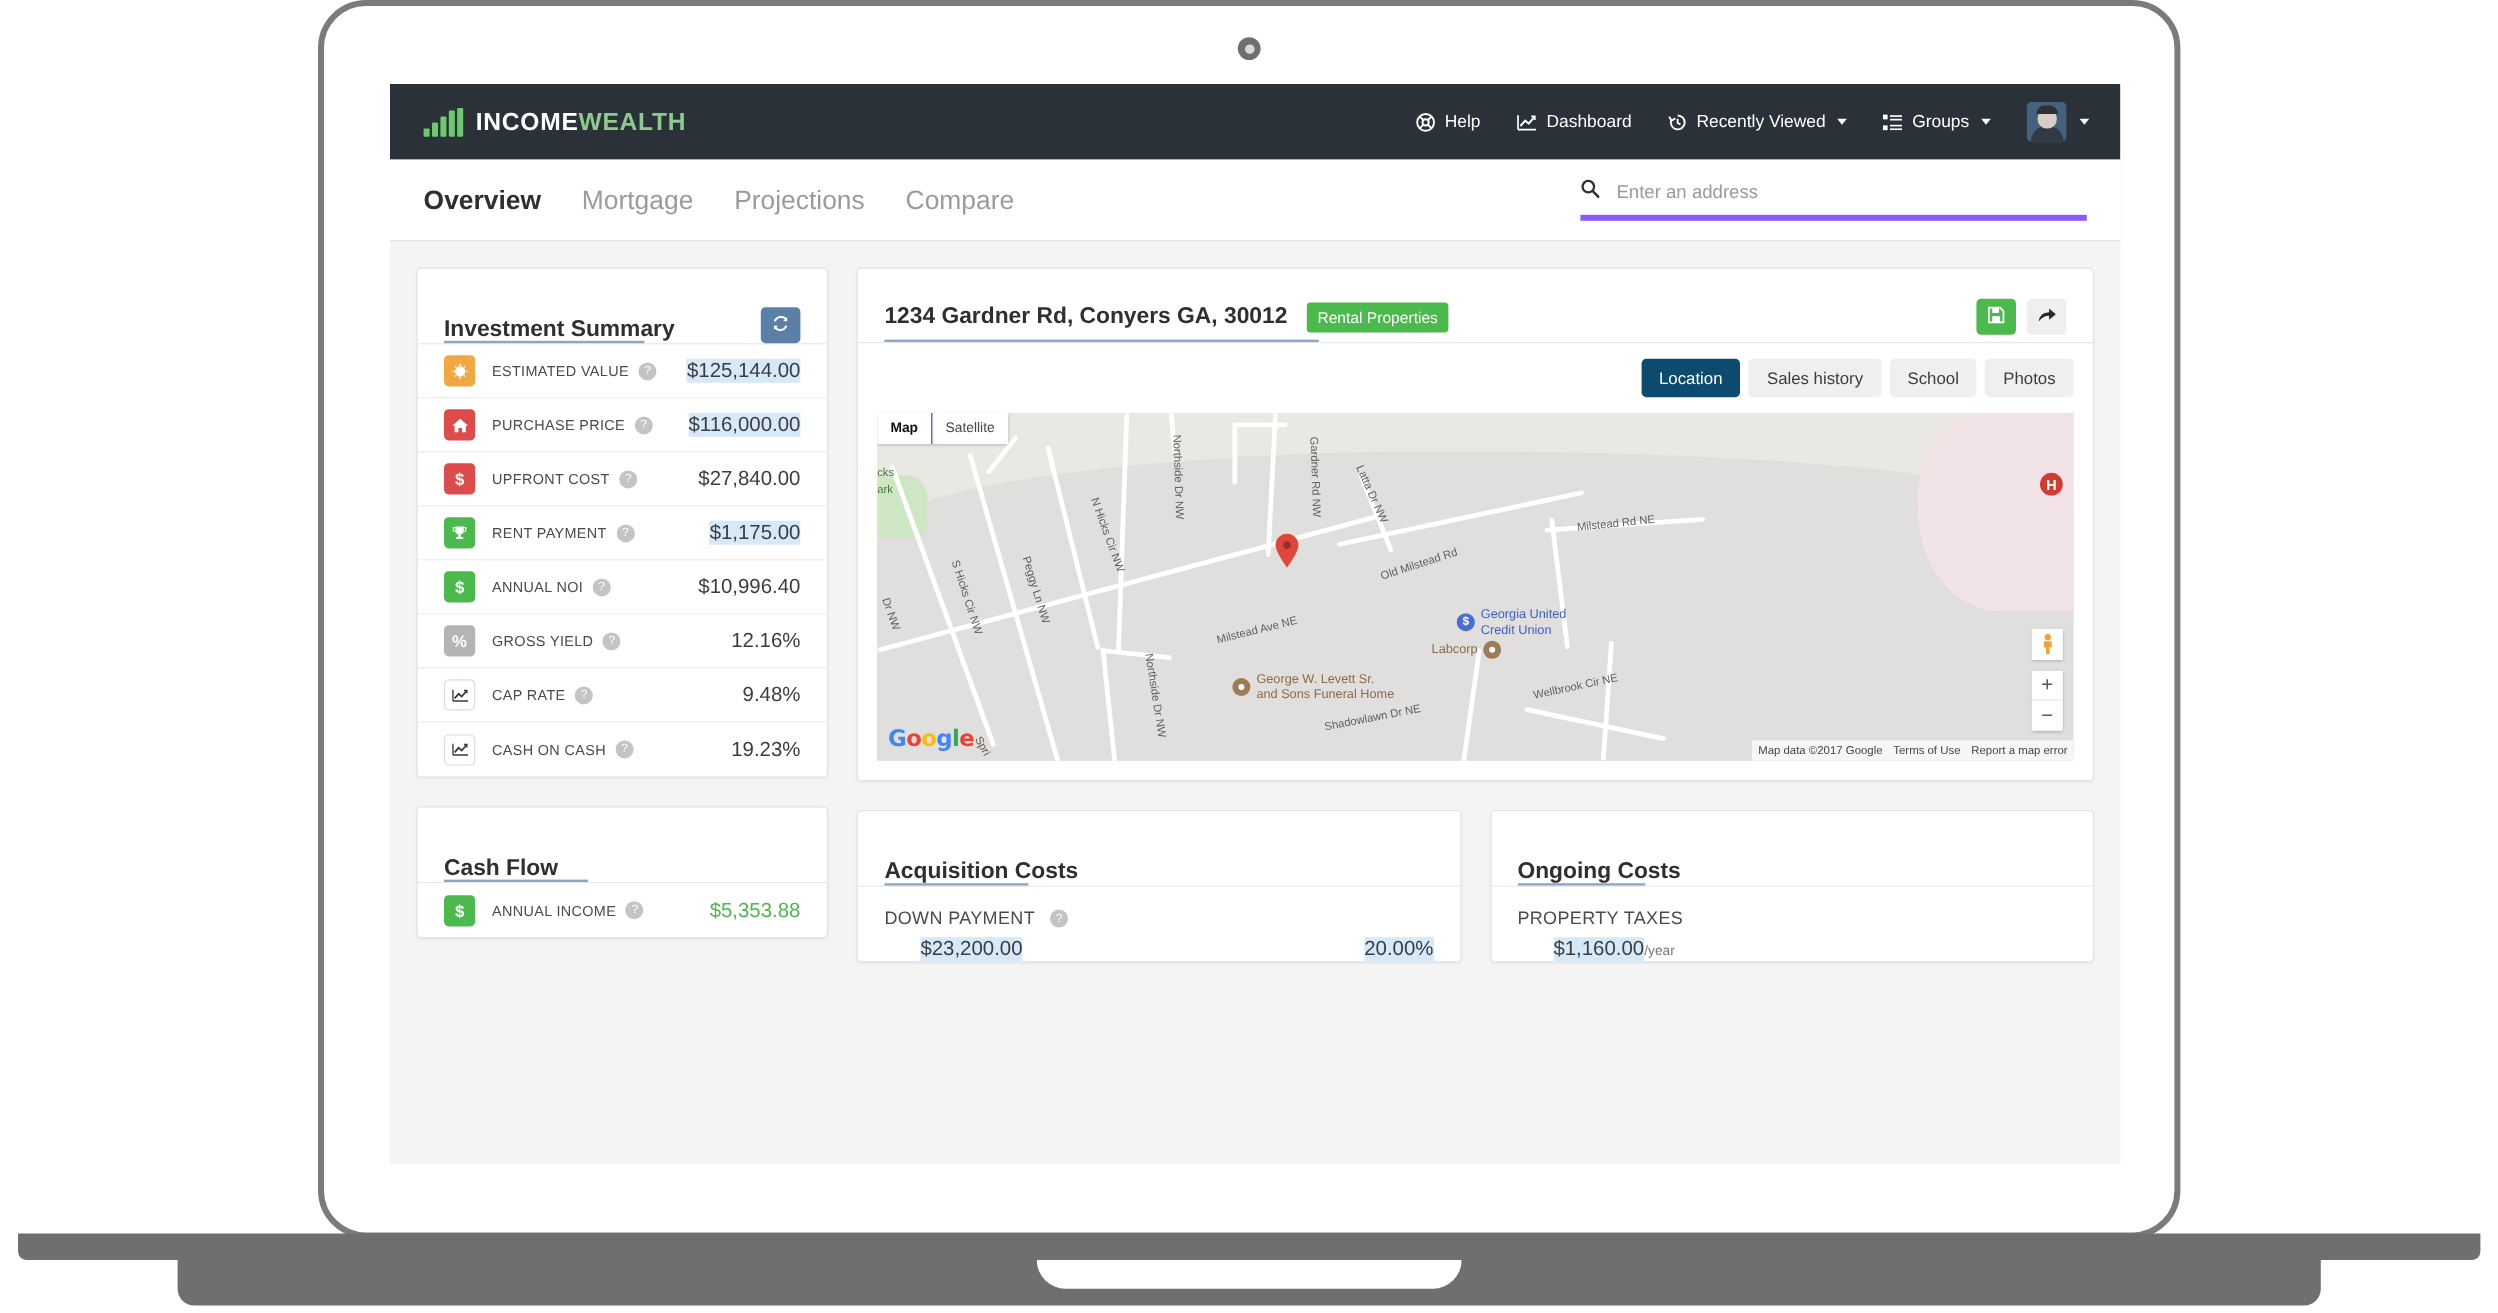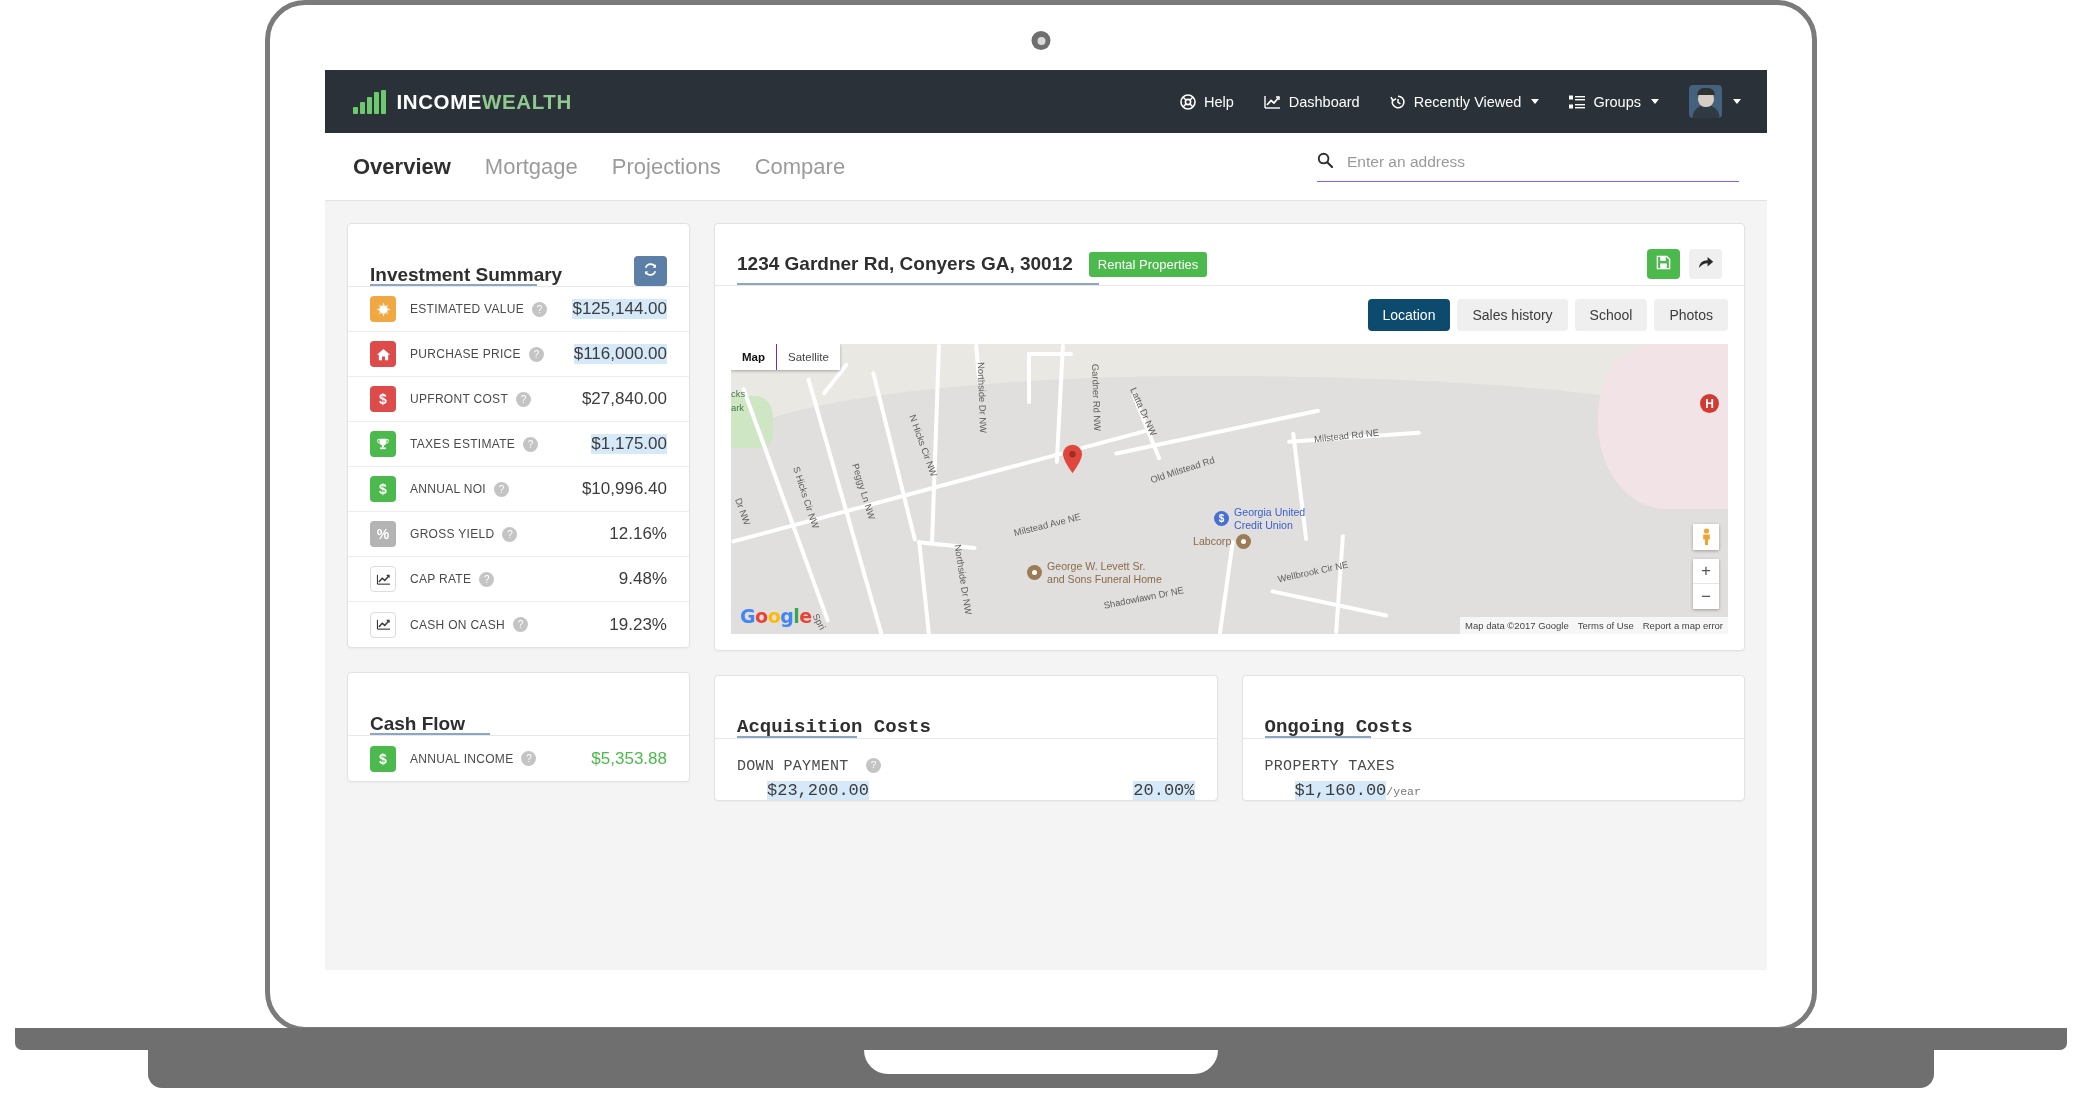--- a/index.html
+++ b/index.html
@@ -108,22 +108,22 @@
     height: 68px; background: #ffffff;
     border-bottom: 1px solid #e3e3e3;
     display: flex; align-items: center; padding: 0 28px;
   }
   #tabs { display: flex; align-items: center; gap: 34px; }
   .tab { font-size: 22px; color: #9b9b9b; cursor: pointer; white-space: nowrap; }
   .tab.active { color: #2f2f2f; font-weight: bold; }
 
   #search-box {
     margin-left: auto; width: 422px;
-    display: flex; align-items: center; gap: 14px;
-    border-bottom: 1px solid #8b5cf6; padding-bottom: 9px;
+    display: flex; align-items: flex-end; gap: 14px;
+    border-bottom: 5px solid #8b5cf6; padding-bottom: 9px;
   }
   #search-input-text { font-size: 15.5px; color: #9a9a9a; }
 
   
   #content { padding: 22px 22px 0 22px; display: flex; gap: 24px; }
   .col-left { width: 343px; flex: none; }
   .col-right { flex: 1; }
 
   .card {
     background: #ffffff;
@@ -284,21 +284,21 @@
     position: absolute; right: 9px; top: 215px; z-index: 6;
     width: 26px; background: #fff; box-shadow: 0 1px 3px rgba(0,0,0,0.3);
   }
   .zbtn {
     height: 25px; display: flex; align-items: center; justify-content: center;
     font-size: 17px; color: #555; cursor: pointer;
   }
   #zoom-ctl .zbtn:first-child { border-bottom: 1px solid #e6e6e6; }
 
   
-  #bottom-row { display: flex; gap: 24px; margin-top: 24px; font-family: Liberation Mono, monospace; }
+  #bottom-row { display: flex; gap: 24px; margin-top: 24px; }
   .bcard { flex: 1; }
   .bcard .card-underline { width: 120px; }
   .cost-body { padding: 18px 22px 0 22px; }
   .cost-label { font-size: 15px; color: #4a4a4a; letter-spacing: 0.3px; }
   .cost-values { display: flex; align-items: baseline; margin-top: 6px; }
   .cost-amt { font-size: 17px; color: #3c3c3c; margin-left: 30px; }
   .cost-pct { margin-left: auto; font-size: 17px; color: #3c3c3c; }
   .cost-unit { font-size: 11.5px; color: #777; }
   .income-row { display: flex; align-items: center; padding: 0 22px; height: 45px; }
   .income-val { margin-left: auto; font-size: 17px; color: #4cb94c; }
@@ -462,21 +462,21 @@
             <div class="sum-row">
               <span class="sq green">
                 <svg width="14" height="14" viewBox="0 0 16 16">
                     <path d="M4 2 L12 2 L12 6 Q12 9.4 8 9.6 Q4 9.4 4 6 Z" fill="#fff"></path>
                     <rect x="6.8" y="9.4" width="2.4" height="2.6" fill="#fff"></rect>
                     <rect x="4.6" y="12" width="6.8" height="1.9" fill="#fff"></rect>
                     <path d="M4 3 L2 3 L2 5.4 Q2 6.8 4 7" fill="none" stroke="#fff" stroke-width="1.1"></path>
                     <path d="M12 3 L14 3 L14 5.4 Q14 6.8 12 7" fill="none" stroke="#fff" stroke-width="1.1"></path>
                   </svg>
               </span>
-              <span class="sum-label">TAXES ESTIMATE</span>
+              <span class="sum-label">RENT PAYMENT</span>
               <span class="qmark">?</span>
               <span class="sum-value hl">$1,175.00</span>
             </div>
 
             <div class="sum-row">
               <span class="sq green">$</span>
               <span class="sum-label">ANNUAL NOI</span>
               <span class="qmark">?</span>
               <span class="sum-value">$10,996.40</span>
             </div>

